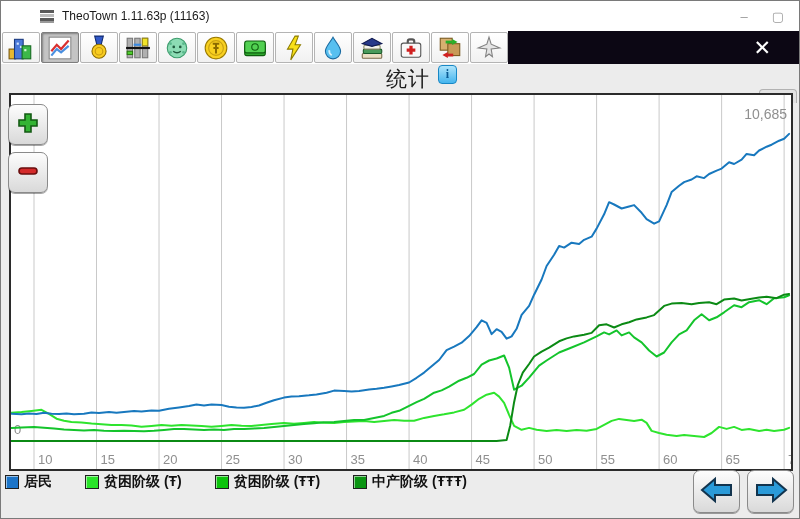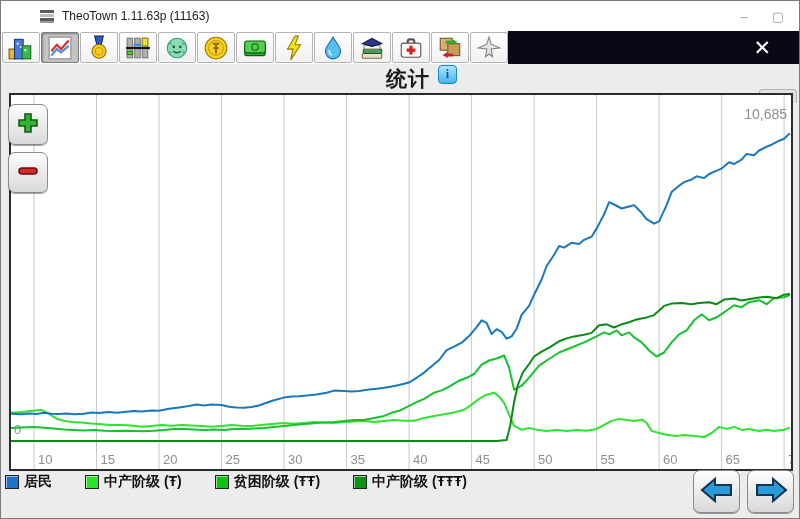--- a/index.html
+++ b/index.html
@@ -22,21 +22,21 @@
   .tb-btn{width:38px;margin:1px 0 1px 1px;background:linear-gradient(#ffffff,#f1f1f1);
     border:1px solid #b4b4b4;border-radius:2px;display:flex;align-items:center;justify-content:center;
     box-sizing:border-box;padding:0;}
   .tb-btn.selected{background:#c4c4c4;border:1px solid #7e7e7e;box-shadow:inset 1px 1px 2px rgba(0,0,0,.35);}
   .tb-btn svg{width:26px;height:26px;display:block;}
   .tb-dark{flex:1;background:#0c0714;display:flex;align-items:center;justify-content:flex-end;}
   .tb-close{color:#ffffff;font-size:21px;line-height:1;margin-right:28px;font-weight:bold;}
   
   .panel-head{position:absolute;left:0;top:63px;width:100%;height:29px;background:#ececec;
     display:flex;align-items:center;justify-content:center;}
-  .panel-title{font-size:21px;font-weight:bold;color:#1c1c1c;letter-spacing:1px;margin-left:43px;}
+  .panel-title{font-size:21px;font-weight:normal;color:#1c1c1c;letter-spacing:1px;margin-left:43px;}
   .info-badge{width:17px;height:17px;margin-left:8px;margin-top:-8px;border-radius:4px;
     background:linear-gradient(#aee4fb,#45b5ee);border:1px solid #1787c5;
     color:#0a5a94;font-size:12px;font-weight:bold;font-family:"Liberation Serif","DejaVu Serif",serif;
     display:flex;align-items:center;justify-content:center;}
   .scroll-notch{position:absolute;right:2px;top:88px;width:36px;height:13px;
     background:#e2e2e2;border:1px solid #b2b2b2;border-bottom:none;border-radius:4px 4px 0 0;}
   
   .chart-panel{position:absolute;left:8px;top:92px;width:784px;height:378px;
     background:#ffffff;border:2px solid #2b2b2b;box-sizing:border-box;}
   .chart-panel svg{display:block;}
@@ -268,21 +268,21 @@
       </svg></span>
   </button>
 
 <div class="legend" id="legend">
     <div class="legend-item">
       <span class="swatch" style="background: rgb(27, 116, 200);"></span>
       <span class="legend-label">居民</span>
     </div>
     <div class="legend-item">
       <span class="swatch" style="background: rgb(41, 228, 41);"></span>
-      <span class="legend-label">中产阶级 (Ŧ)</span>
+      <span class="legend-label">贫困阶级 (Ŧ)</span>
     </div>
     <div class="legend-item">
       <span class="swatch" style="background: rgb(12, 196, 12);"></span>
       <span class="legend-label">贫困阶级 (ŦŦ)</span>
     </div>
     <div class="legend-item">
       <span class="swatch" style="background: rgb(10, 148, 18);"></span>
       <span class="legend-label">中产阶级 (ŦŦŦ)</span>
     </div>
   </div>

